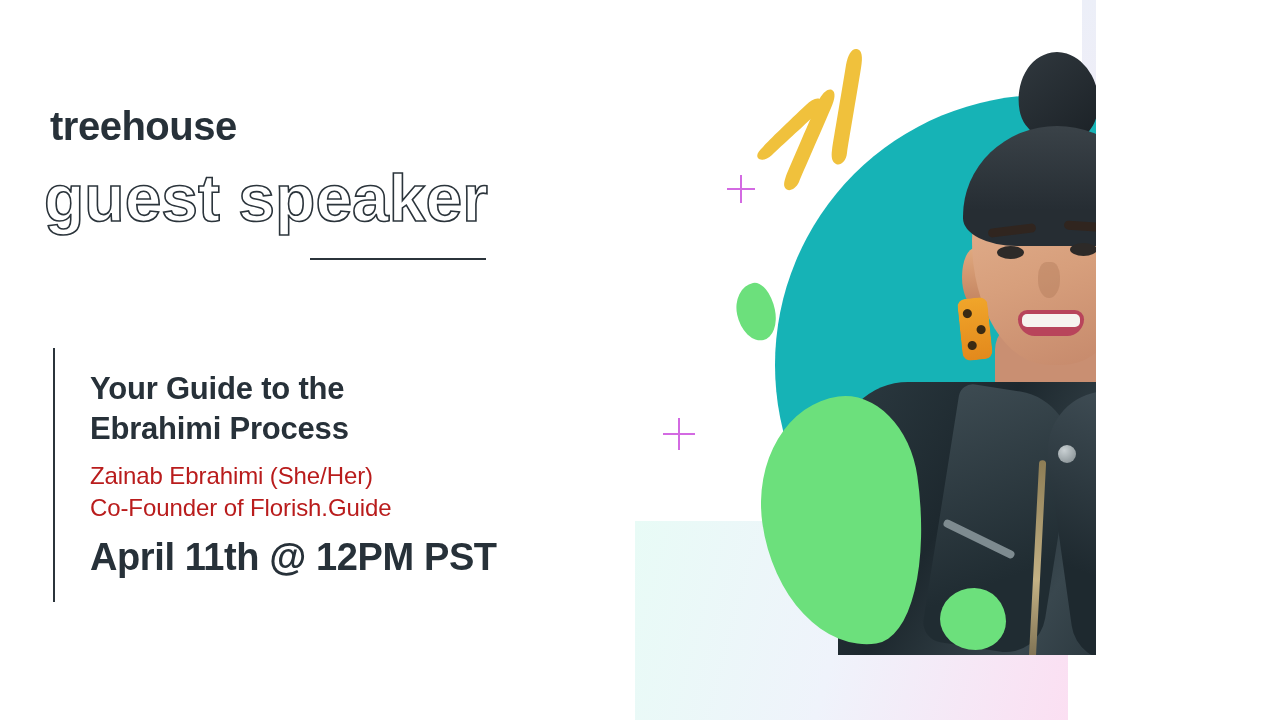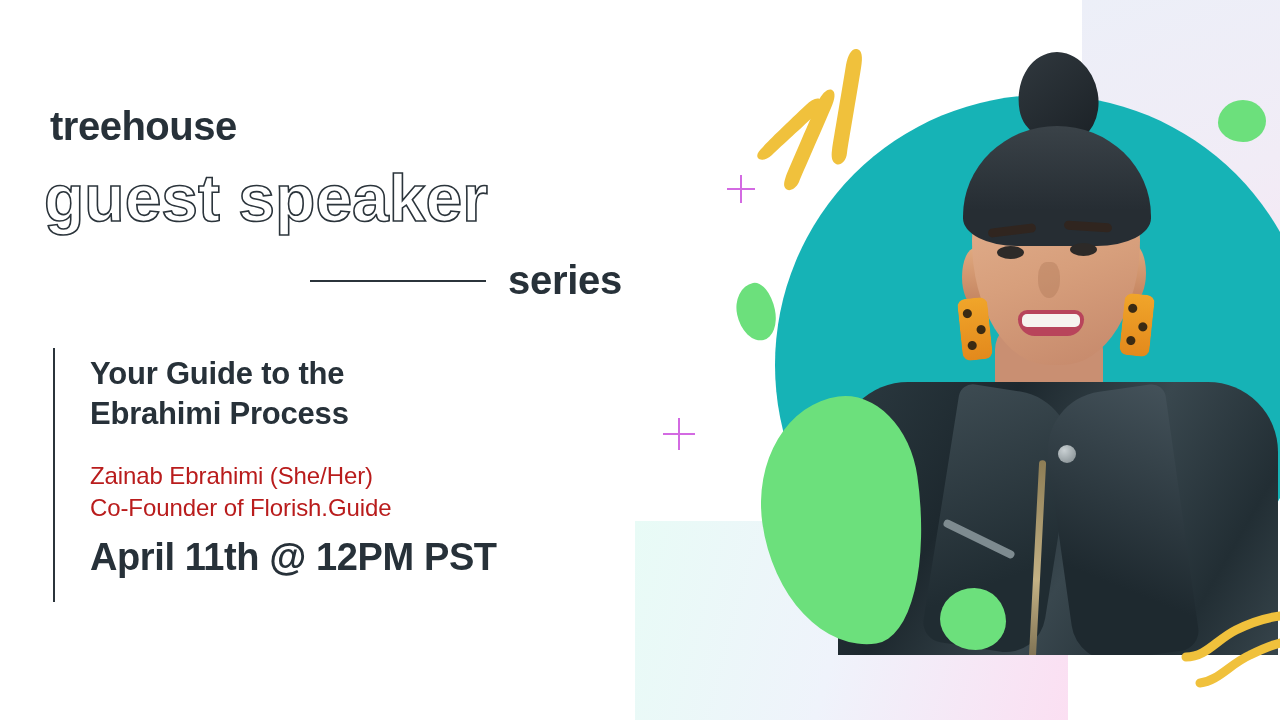--- a/index.html
+++ b/index.html
@@ -2,21 +2,21 @@
 <html><head>
 <meta charset="utf-8">
 <style>
   html, body {
     margin: 0;
     padding: 0;
     background: #ffffff;
   }
   #stage {
     position: relative;
-    width: 1280px;
+    width: 1096px;
     height: 720px;
     overflow: hidden;
     background: #ffffff;
     font-family: "Liberation Sans", sans-serif;
     -webkit-font-smoothing: antialiased;
   }
 
   
   .panel-top-right {
     position: absolute;
@@ -281,21 +281,21 @@
   .accent-bar {
     position: absolute;
     left: 53px; top: 348px;
     width: 2px;
     height: 254px;
     background: #2b343b;
   }
 
   .talk-title {
     position: absolute;
-    left: 90px; top: 354px;
+    left: 90px; top: 369px;
     font-size: 31px;
     font-weight: 700;
     line-height: 1.28;
     color: #273139;
     letter-spacing: -0.2px;
   }
   .speaker-lines {
     position: absolute;
     left: 90px; top: 460px;
     font-size: 24px;
@@ -368,21 +368,20 @@
       <path d="M1200,683 C1218,681 1230,664 1250,655 C1264,648 1272,645 1280,643"></path>
     </g>
   </svg>
 
   <div class="brand">treehouse</div>
 
   <div class="headline">guest speaker</div>
 
   <div class="series-row">
     <div class="series-rule"></div>
-    <div class="series-word">series</div>
   </div>
 
   <div class="accent-bar"></div>
 
   <div class="talk-title">
     <div>Your Guide to the</div>
     <div>Ebrahimi Process</div>
   </div>
 
   <div class="speaker-lines">

